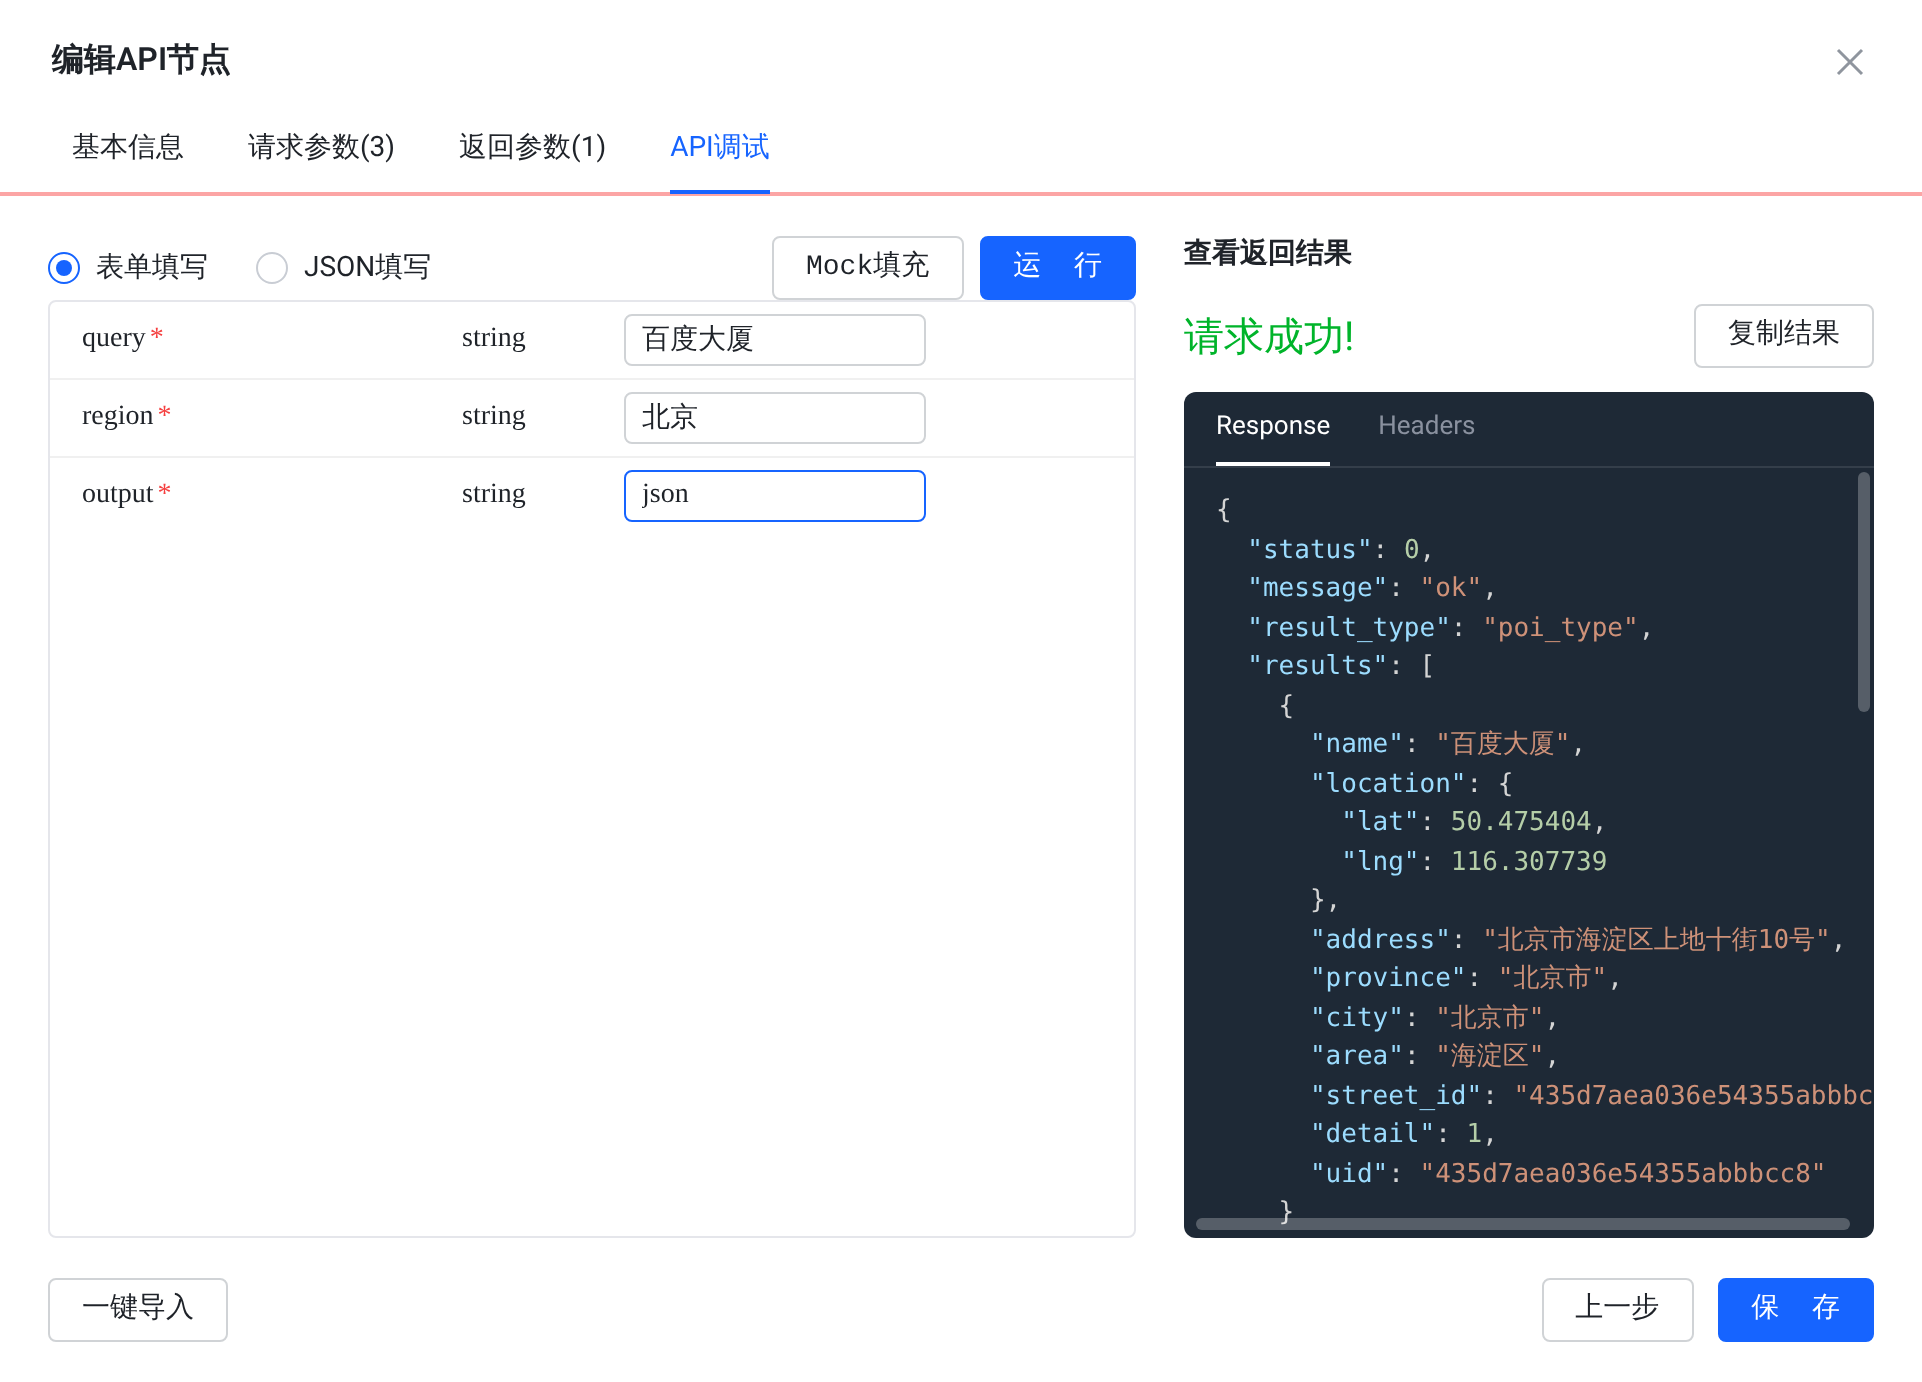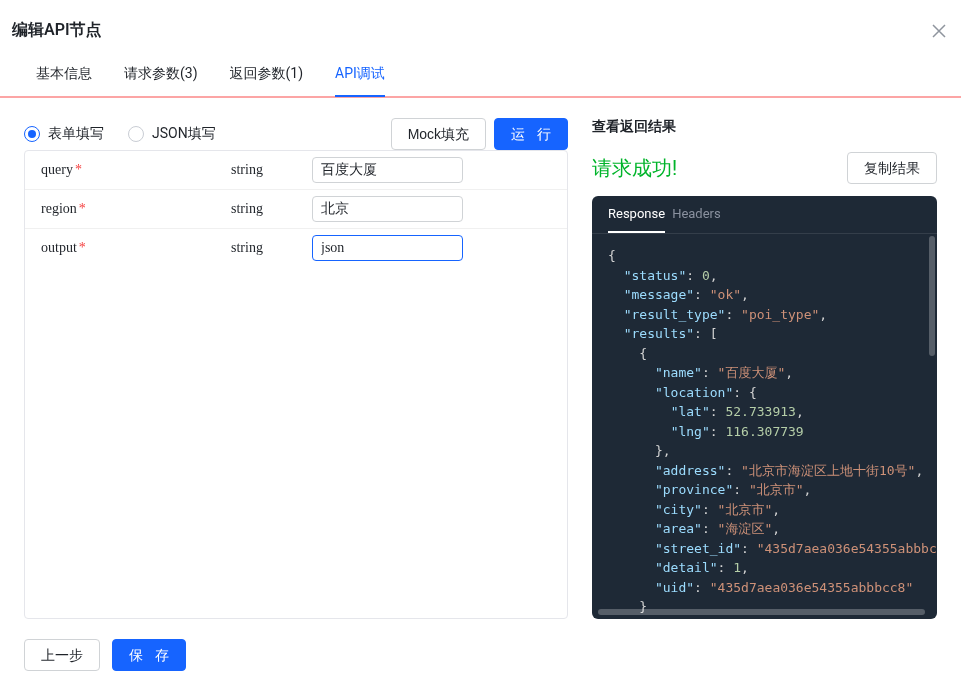--- a/index.html
+++ b/index.html
@@ -1,57 +1,57 @@
 <!DOCTYPE html>
 <html><head>
 <meta charset="utf-8">
 <style>
 * { box-sizing: border-box; margin: 0; padding: 0; }
 body { font-family: -apple-system, BlinkMacSystemFont, "Segoe UI", Roboto, sans-serif; font-size: 14px; color: #1f2329; background: #fff; }
 .modal { width: 961px; height: 691px; background: #fff; border-radius: 8px; display: flex; flex-direction: column; position: relative; }
-.modal-header { display: flex; justify-content: space-between; align-items: center; padding: 20px 12px 16px; }
+.modal-header { display: flex; justify-content: space-between; align-items: center; padding: 20px 26px 16px; }
 .modal-title { font-size: 16px; font-weight: 600; }
 .close-btn { width: 20px; height: 20px; cursor: pointer; color: #8f959e; display: flex; align-items: center; justify-content: center; }
 .close-btn svg { width: 14px; height: 14px; }
 .tabs { display: flex; gap: 32px; padding: 0 36px; border-bottom: 2px solid #fca5a5; }
 .tab { padding: 8px 0 12px; cursor: pointer; color: #1f2329; border-bottom: 2px solid transparent; margin-bottom: -1px; font-size: 14px; }
 .tab.active { color: #1664ff; border-bottom-color: #1664ff; }
 .body { flex: 1; display: flex; gap: 24px; padding: 20px 24px 0; overflow: hidden; }
 .left-panel { flex: 1; display: flex; flex-direction: column; min-width: 0; }
 .right-panel { width: 345px; display: flex; flex-direction: column; min-width: 0; }
 .section-title { font-size: 14px; font-weight: 600; margin-bottom: 16px; }
 .controls-row { display: flex; align-items: center; justify-content: space-between; }
 .radio-group { display: flex; gap: 24px; align-items: center; }
 .radio-item { display: flex; align-items: center; gap: 8px; cursor: pointer; font-size: 14px; }
 .radio-circle { width: 16px; height: 16px; border-radius: 50%; border: 1px solid #c9cdd4; display: flex; align-items: center; justify-content: center; flex-shrink: 0; }
 .radio-item.selected .radio-circle { border-color: #1664ff; }
 .radio-dot { width: 8px; height: 8px; border-radius: 50%; background: #1664ff; display: none; }
 .radio-item.selected .radio-dot { display: block; }
 .btn-group { display: flex; gap: 8px; }
-.btn { padding: 5px 16px; border-radius: 4px; border: 1px solid #d0d3d6; background: #fff; cursor: pointer; font-size: 14px; font-family: Liberation Sans, sans-serif; color: #1f2329; line-height: 20px; }
+.btn { padding: 5px 16px; border-radius: 4px; border: 1px solid #d0d3d6; background: #fff; cursor: pointer; font-size: 14px; font-family: Liberation Mono, monospace; color: #1f2329; line-height: 20px; }
 .btn.primary { background: #1664ff; color: #fff; border-color: #1664ff; }
 .btn.run { letter-spacing: 4px; padding-right: 12px; }
 .param-table { border: 1px solid #e5e6eb; border-radius: 4px; flex: 1; overflow: hidden; }
 .param-header { display: flex; background: #f7f8fa; border-bottom: 1px solid #e5e6eb; }
 .param-header > div { padding: 10px 16px; font-size: 14px; color: #646a73; }
 .col-name { width: 190px; }
 .col-type { width: 85px; }
 .col-value { width: 175px; }
 .col-action { flex: 1; }
 .param-row { display: flex; border-bottom: 1px solid #f0f0f0; align-items: center; font-family: Liberation Serif, serif; }
 .param-row:last-child { border-bottom: none; }
 .param-row > div { padding: 8px 16px; font-size: 14px; }
 .param-row .col-value { padding: 6px 12px; }
 .required-mark { color: #f53f3f; margin-left: 2px; }
 .input-field { width: 100%; padding: 4px 8px; border: 1px solid #d0d3d6; border-radius: 4px; font-size: 14px; font-family: inherit; color: #1f2329; outline: none; }
 .input-field.focused { border-color: #1664ff; }
 .status-row { display: flex; align-items: center; justify-content: space-between; margin-bottom: 12px; height: 32px; }
 .status-success { color: #00b42a; font-size: 20px; }
 .response-box { background: #1e2936; border-radius: 6px; flex: 1; display: flex; flex-direction: column; overflow: hidden; position: relative; }
-.response-tabs { display: flex; gap: 7px; padding: 10px 16px 0; border-bottom: 1px solid rgba(255,255,255,0.1); }
+.response-tabs { display: flex; gap: 24px; padding: 10px 16px 0; border-bottom: 1px solid rgba(255,255,255,0.1); }
 .response-tab { color: #8a919f; cursor: pointer; padding-bottom: 10px; border-bottom: 2px solid transparent; font-size: 13px; }
 .response-tab.active { color: #fff; border-bottom-color: #fff; }
 .response-code { flex: 1; padding: 12px 16px; font-family: ui-monospace, "SF Mono", Menlo, Consolas, monospace; font-size: 13px; line-height: 1.5; color: #d4d4d4; overflow: auto; white-space: pre; }
 .response-code .key { color: #9cdcfe; }
 .response-code .string { color: #ce9178; }
 .response-code .number { color: #b5cea8; }
 .scroll-thumb-v { position: absolute; right: 2px; top: 40px; width: 6px; height: 120px; background: rgba(255,255,255,0.25); border-radius: 3px; }
 .scroll-thumb-h { position: absolute; left: 6px; right: 12px; bottom: 4px; height: 6px; background: rgba(255,255,255,0.25); border-radius: 3px; }
 .footer { display: flex; justify-content: space-between; align-items: center; padding: 20px 24px; }
 .footer-right { display: flex; gap: 12px; }
@@ -137,40 +137,41 @@
           <div class="response-tab">Headers</div>
         </div>
         <div class="response-code" id="response-code">{
   <span class="key">"status"</span>: <span class="number">0</span>,
   <span class="key">"message"</span>: <span class="string">"ok"</span>,
   <span class="key">"result_type"</span>: <span class="string">"poi_type"</span>,
   <span class="key">"results"</span>: [
     {
       <span class="key">"name"</span>: <span class="string">"百度大厦"</span>,
       <span class="key">"location"</span>: {
-        <span class="key">"lat"</span>: <span class="number">52.733913</span>,
+        <span class="key">"lat"</span>: <span class="number">50.475404</span>,
         <span class="key">"lng"</span>: <span class="number">116.307739</span>
       },
       <span class="key">"address"</span>: <span class="string">"北京市海淀区上地十街10号"</span>,
       <span class="key">"province"</span>: <span class="string">"北京市"</span>,
       <span class="key">"city"</span>: <span class="string">"北京市"</span>,
       <span class="key">"area"</span>: <span class="string">"海淀区"</span>,
       <span class="key">"street_id"</span>: <span class="string">"435d7aea036e54355abbbcc8"</span>,
       <span class="key">"detail"</span>: <span class="number">1</span>,
       <span class="key">"uid"</span>: <span class="string">"435d7aea036e54355abbbcc8"</span>
     }
   ]
 }</div>
         <div class="scroll-thumb-v"></div>
         <div class="scroll-thumb-h"></div>
       </div>
     </div>
 
   </div>
 
   <div class="footer">
+    <button class="btn">一键导入</button>
     <div class="footer-right">
       <button class="btn">上一步</button>
       <button class="btn primary save">保 存</button>
     </div>
   </div>
 
 </div>
 
 </body></html>

